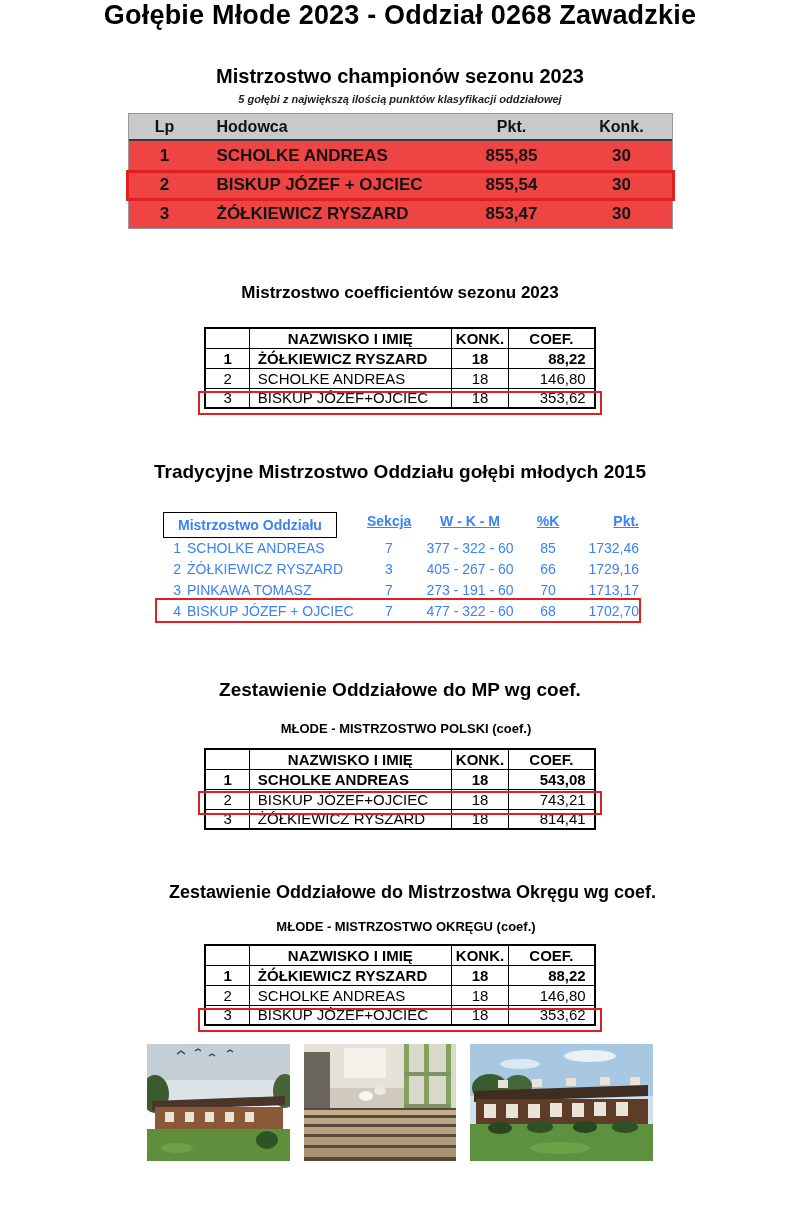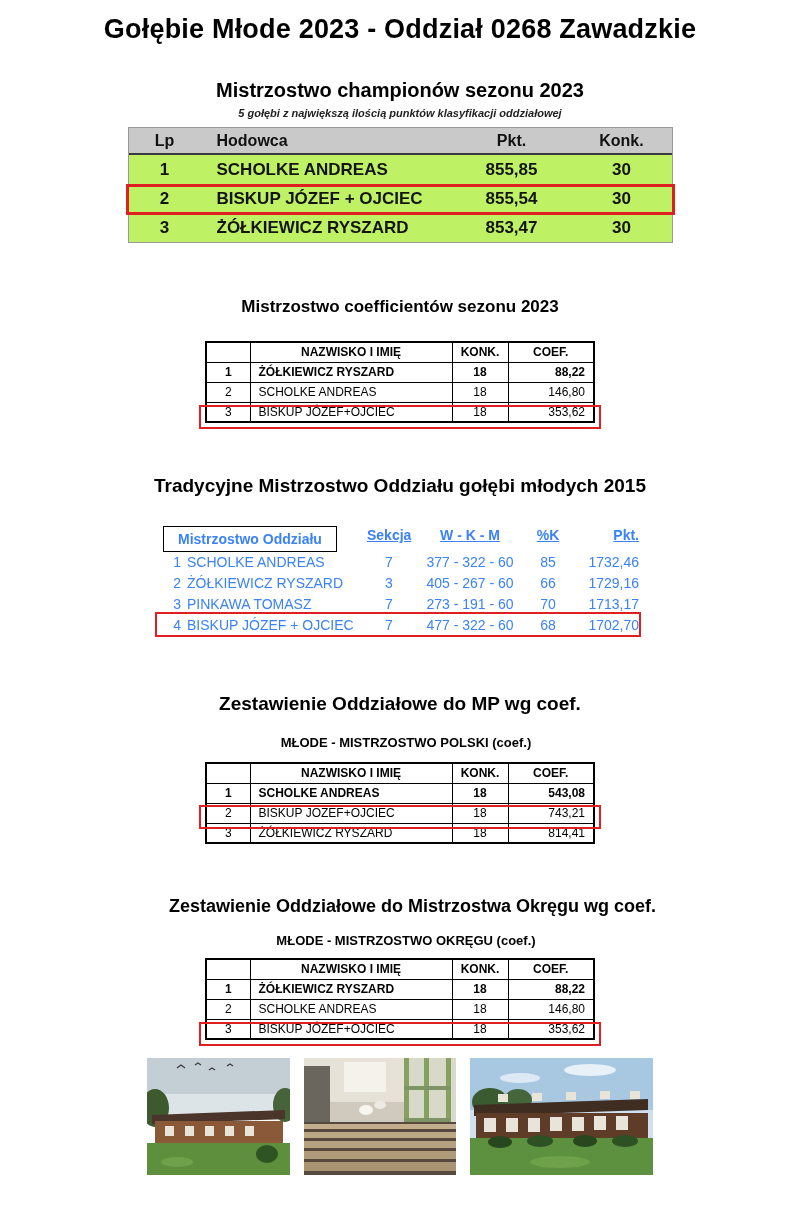--- a/index.html
+++ b/index.html
@@ -6,21 +6,20 @@
   html, body { width: 800px; background: #ffffff; }
   body {
     height: 1222px;
     overflow: hidden;
     font-family: "Liberation Sans", sans-serif;
     color: #000;
   }
   .page { width: 800px; height: 1222px; position: relative; }
 
   .page-title {
-    padding-top: 14px;
     text-align: center;
     font-size: 27px;
     font-weight: bold;
     letter-spacing: 0.2px;
   }
 
   .sec-title { text-align: center; font-weight: bold; }
   .t-champions { margin-top: 34px; font-size: 20px; }
   .t-coef     { margin-top: 54px; font-size: 17px; }
   .t-trad     { margin-top: 52px; font-size: 19px; }
@@ -42,21 +41,21 @@
     padding-left: 12px;
   }
   .sub-mp    { margin-top: 20px; }
   .sub-okreg { margin-top: 16px; }
 
   
   .scan-table {
     position: relative;
     width: 545px;
     margin: 8px auto 10px;
-    background: #bef264;
+    background: #ef4444;
     border: 1px solid #999;
   }
   .scan-header {
     display: flex;
     align-items: center;
     height: 27px;
     background: #c9c9c9;
     border-bottom: 2px solid #3a3a3a;
     font-weight: bold;
     font-size: 16px;
@@ -73,21 +72,21 @@
   .sc-lp   { width: 72px;  text-align: center; }
   .sc-name { flex: 1; text-align: left; padding-left: 16px; }
   .sc-pkt  { width: 120px; text-align: center; }
   .sc-konk { width: 100px; text-align: center; }
 
   
   .coef-wrap { position: relative; width: fit-content; margin: 0 auto; }
   .w-coef  { margin-top: 24px; }
   .w-mp    { margin-top: 12px; }
   .w-okreg { margin-top: 10px; }
-  table.coef-table { border-collapse: collapse; border: 2px solid #000; font-size: 12px; }
+  table.coef-table { border-collapse: collapse; border: 2px solid #000; font-size: 15px; }
   table.coef-table td {
     border: 1px solid #000;
     height: 20px;
     padding: 0 5px;
     vertical-align: middle;
   }
   .cc-lp   { width: 44px;  text-align: center; }
   .cc-name { width: 202px; text-align: left; padding-left: 8px !important; }
   .cc-konk { width: 56px;  text-align: center; }
   .cc-coef { width: 86px;  text-align: right; padding-right: 8px !important; }

